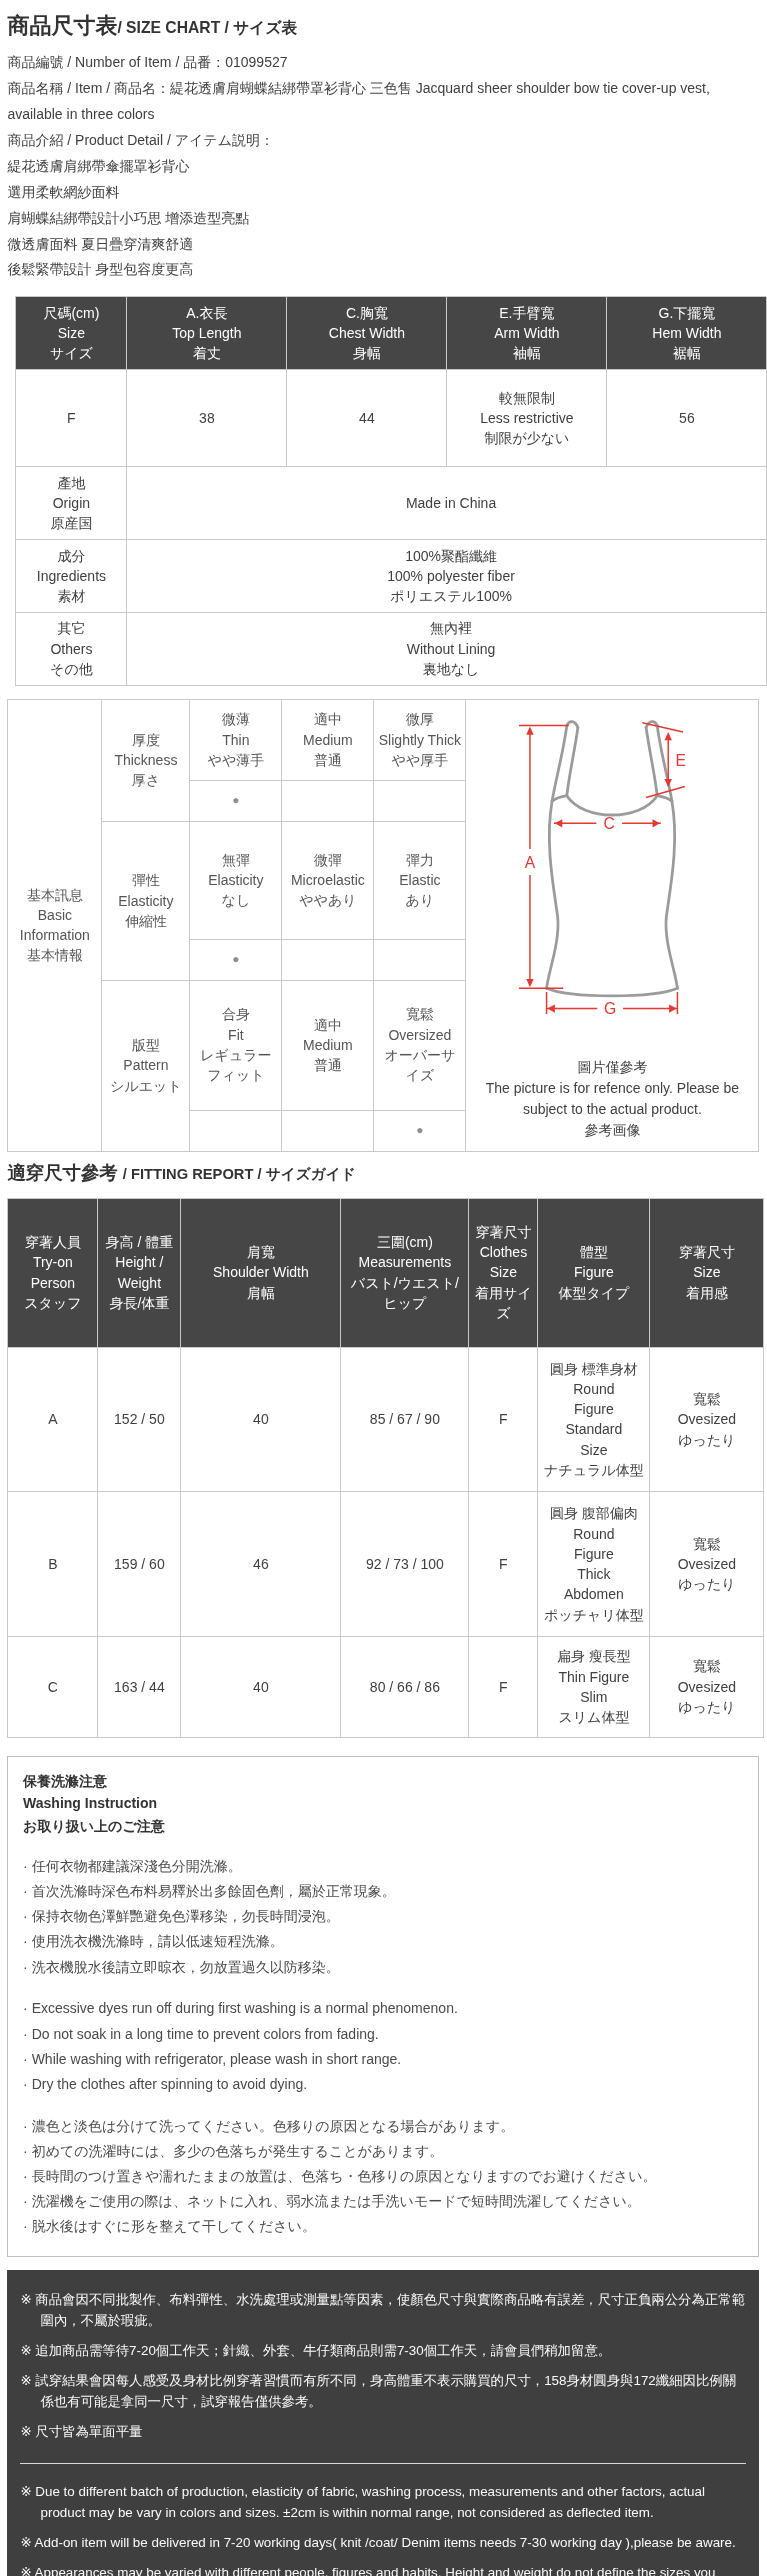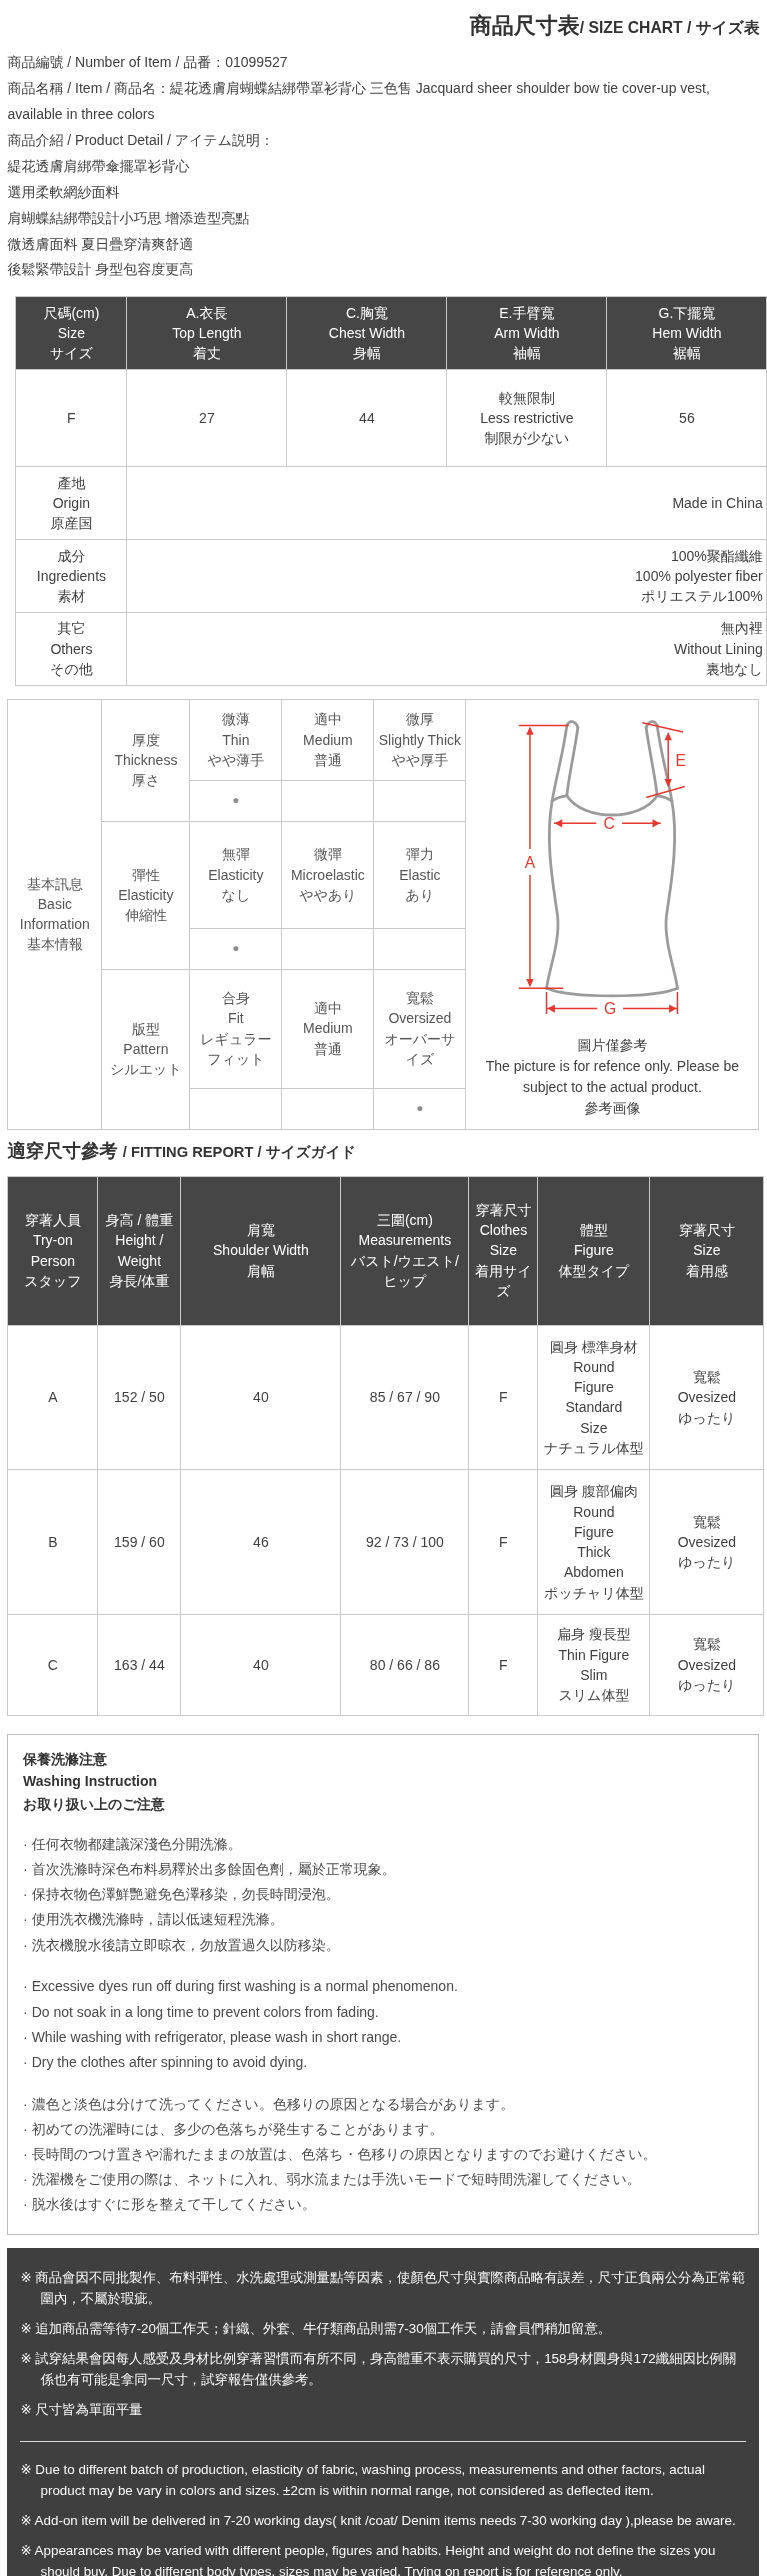--- a/index.html
+++ b/index.html
@@ -7,44 +7,44 @@
   body {
     width:767px;
     font-family:"Liberation Sans","DejaVu Sans",sans-serif;
     color:#3f3f3f;
     -webkit-font-smoothing:antialiased;
   }
   .page { padding:7.4px 7.4px 101px 7.4px; }
   .pre { white-space:pre-line; }
 
   
-  h1.title { margin:3.7px 0 9.2px 0; font-size:22px; font-weight:bold; color:#333;text-align:right; }
+  h1.title { margin:3.7px 0 9.2px 0; font-size:22px; font-weight:bold; color:#333; }
   h1.title .sub { font-size:15.7px; font-weight:600; }
   p.meta { margin:0; font-size:14px; line-height:1.85; color:#3f3f3f; }
 
   
   table { border-collapse:collapse; table-layout:fixed; margin-top:13px; }
   th,td { border:0.9px solid #c9c9c9; font-weight:normal; text-align:center;
           font-size:14px; line-height:1.45; padding:5.5px 3.7px; vertical-align:middle; }
   .dark-cell { background:#464646; color:#fff; }
 
   
   .size-table { width:752px;margin-left:8px; }
   .size-table .hdr { height:72px; }
   .size-table .data-row td { height:97px; }
   .size-table .lbl { height:70px; }
-  .size-table td.val { text-align:right; padding-left:12px; }
+  .size-table td.val { text-align:center; padding-left:12px; }
 
   
   .basic-table { width:752px; color:#555; }
   .basic-table td { color:#555; }
   .basic-table .opt { height:81px; }
   .basic-table .dot-cell { height:41px; color:#8f8f8f; font-size:12px; }
   .basic-table .diagram-cell { vertical-align:middle; padding:9.2px 5.5px; color:#3f3f3f; }
-  .diagram-caption { font-size:14px; line-height:1.5; margin-top:3px; color:#3f3f3f; }
+  .diagram-caption { font-size:14px; line-height:1.5; margin-top:25px; color:#3f3f3f; }
 
   
   h2.fit-title { margin:8px 0 0 0; font-size:18.4px; font-weight:bold; color:#333; }
   h2.fit-title .sub { font-size:14.7px; font-weight:600; }
   .fit-table { width:757px; }
   .fit-table .hdr { height:149px; }
   .fit-table .row-a td, .fit-table .row-b td { padding:11px 2.8px; }
   .fit-table .row-c td { padding:9.2px 2.8px; }
 
   
@@ -99,21 +99,21 @@
 身幅</th>
       <th class="dark-cell pre">E.手臂寬
 Arm Width
 袖幅</th>
       <th class="dark-cell pre">G.下擺寬
 Hem Width
 裾幅</th>
     </tr>
     <tr class="data-row">
       <td class="pre">F</td>
-      <td class="pre">27</td>
+      <td class="pre">38</td>
       <td class="pre">44</td>
       <td class="pre">較無限制
 Less restrictive
 制限が少ない</td>
       <td class="pre">56</td>
     </tr>
     <tr class="lbl">
       <td class="pre">產地
 Origin
 原産国</td>

